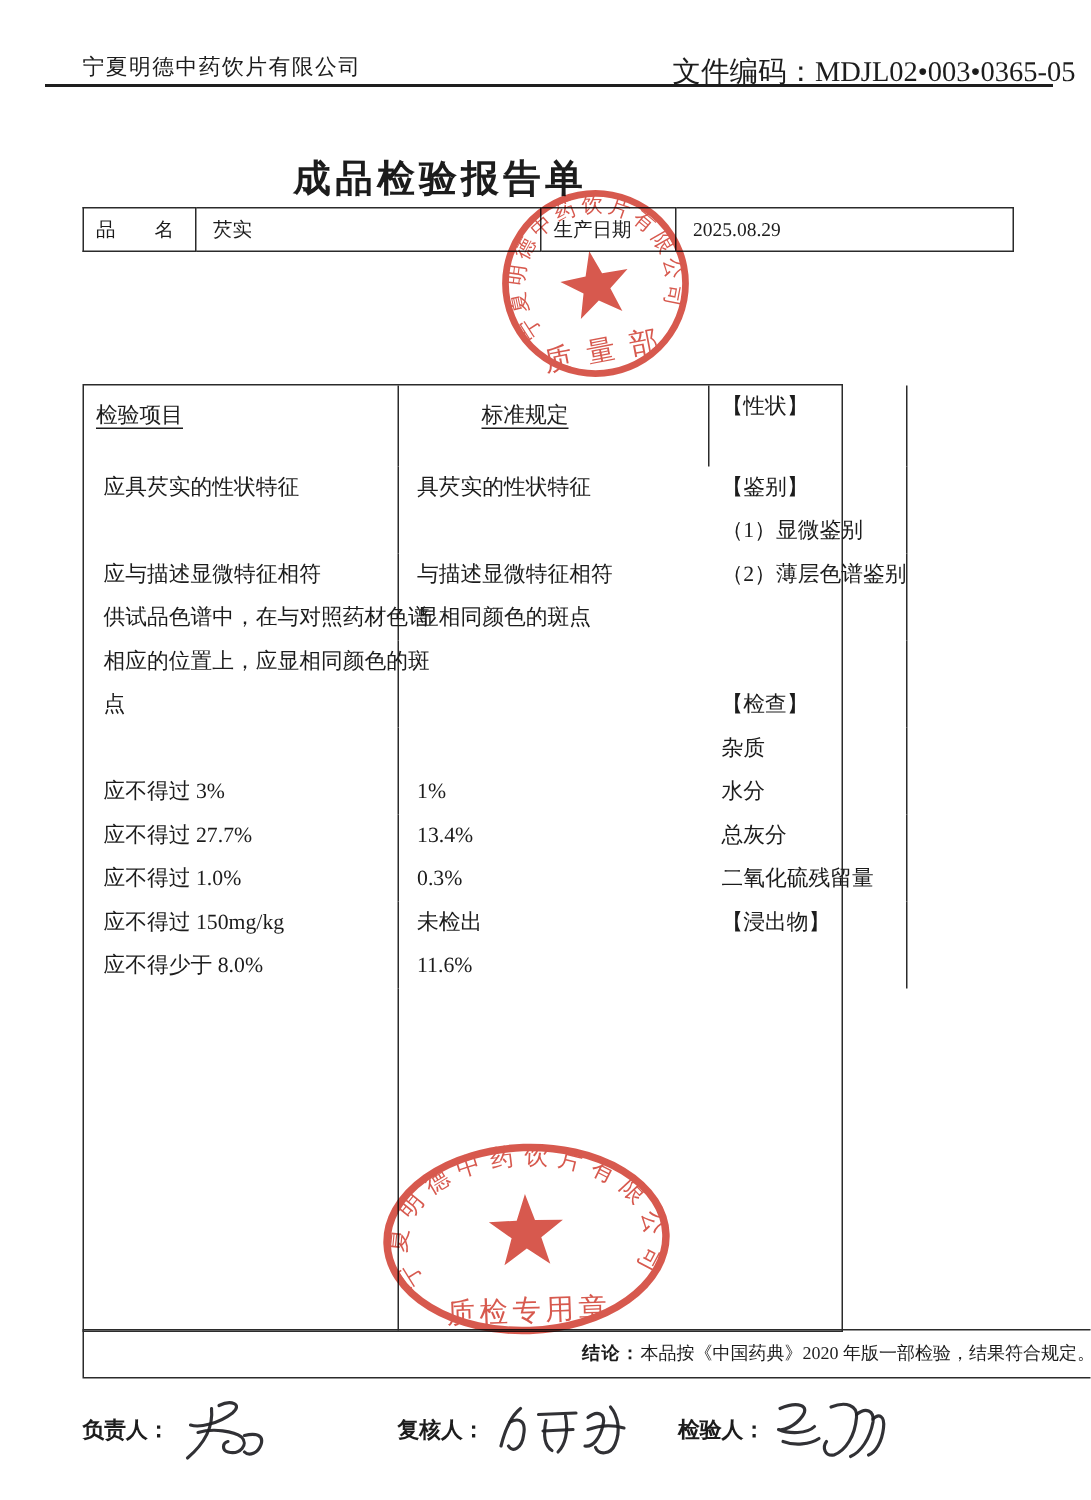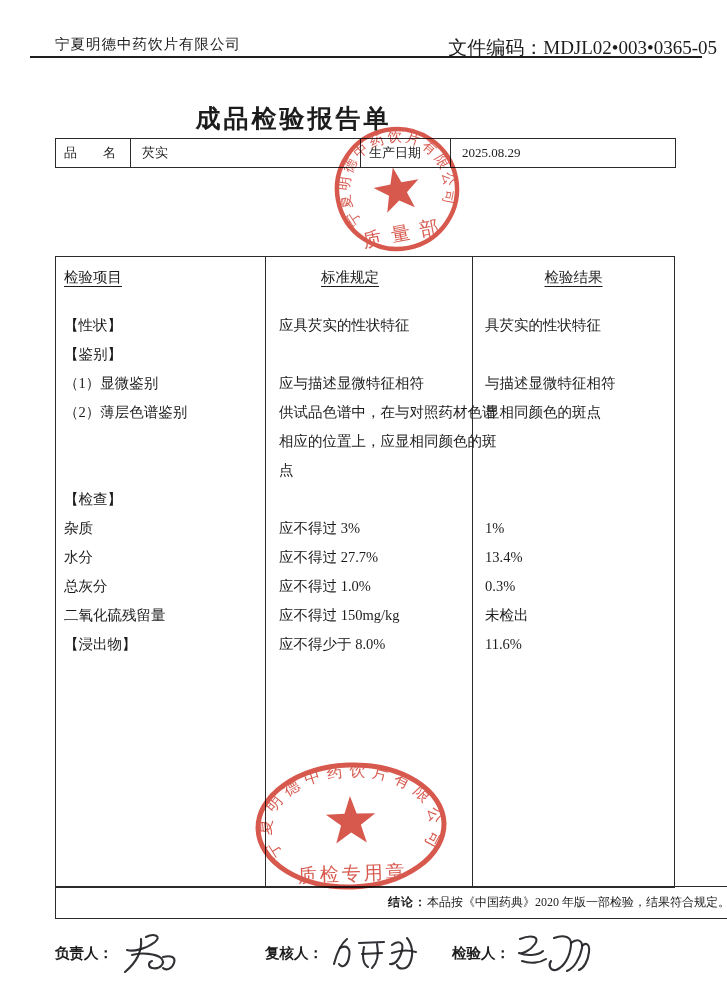--- a/index.html
+++ b/index.html
@@ -13,21 +13,21 @@
   .company-name{left:55px;top:35px;font-size:14.5px;letter-spacing:1px;}
   .file-code{right:10px;top:35px;font-size:19px;}
   .head-rule{left:30px;top:56px;width:672px;height:2px;background:#1e1e1e;}
   
   .title{left:0;top:102px;width:587px;text-align:center;font-size:25px;font-weight:bold;letter-spacing:3px;}
   
   table.info{left:55px;top:138px;position:absolute;border-collapse:collapse;table-layout:fixed;width:620px;}
   table.info td{border:1.6px solid #2b2b2b;height:28px;font-size:13px;padding:0 0 0 8px;white-space:nowrap;overflow:visible;}
   table.info td.val{padding-left:11px;}
   
-  .main-table{left:55px;top:256px;width:620px;height:632px;border:1.6px solid #2b2b2b;box-sizing:border-box;
+  .main-table{left:55px;top:256px;width:507px;height:632px;border:1.6px solid #2b2b2b;box-sizing:border-box;
     display:grid;grid-template-columns:210px 207px 1fr;grid-template-rows:54px repeat(12,29px) 1fr;}
   .cell{font-size:14.5px;line-height:29px;white-space:nowrap;overflow:visible;}
   .c1{border-right:1.6px solid #2b2b2b;padding-left:8px;}
   .c2{border-right:1.6px solid #2b2b2b;padding-left:13px;}
   .c3{padding-left:12px;}
   .hcell{padding-top:11px;line-height:18px;font-size:14.5px;}
   .hcell .u{text-decoration:underline;text-underline-offset:4px;}
   .h2x{padding-left:55px;font-family:Liberation Serif, serif;}
   .h3x{text-align:center;padding-left:0;}
   .mrow{display:contents;}
@@ -67,21 +67,20 @@
     <td class="val">芡实</td>
     <td>生产日期</td>
     <td class="val">2025.08.29</td>
   </tr>
 </tbody>
   </table>
 
 <div class="abs main-table">
   <div class="cell c1 hcell"><span class="u">检验项目</span></div>
   <div class="cell c2 hcell h2x"><span class="u">标准规定</span></div>
-  <div class="cell c3 hcell h3x"><span class="u">检验结果</span></div>
   <div id="rows-mount" style="display:contents">
   <div class="mrow">
     <div class="cell c1">【性状】</div>
     <div class="cell c2">应具芡实的性状特征</div>
     <div class="cell c3">具芡实的性状特征</div>
   </div>
 
   <div class="mrow">
     <div class="cell c1">【鉴别】</div>
     <div class="cell c2"></div>

